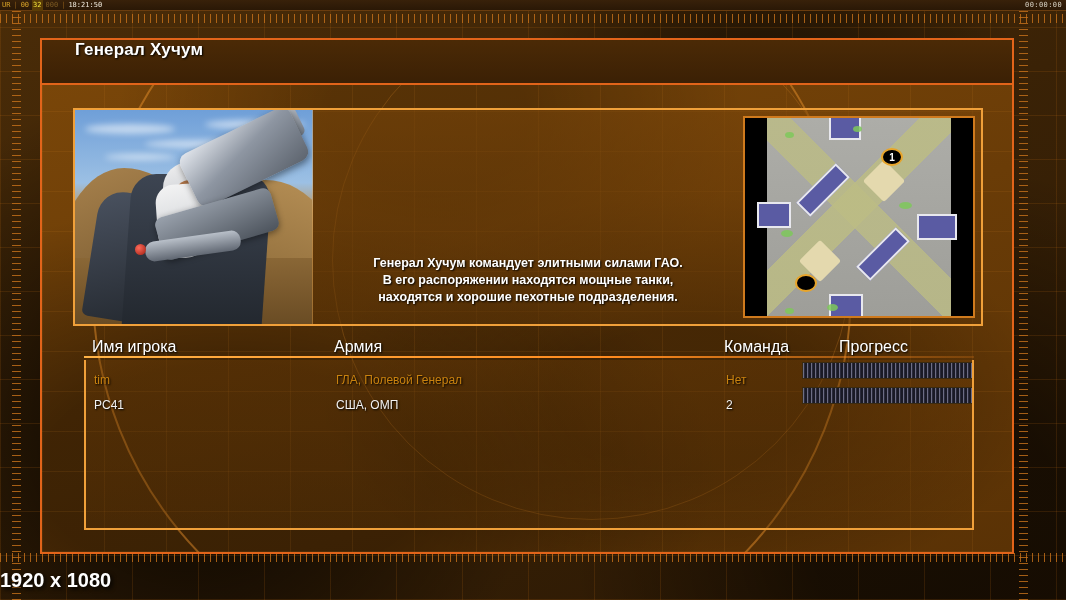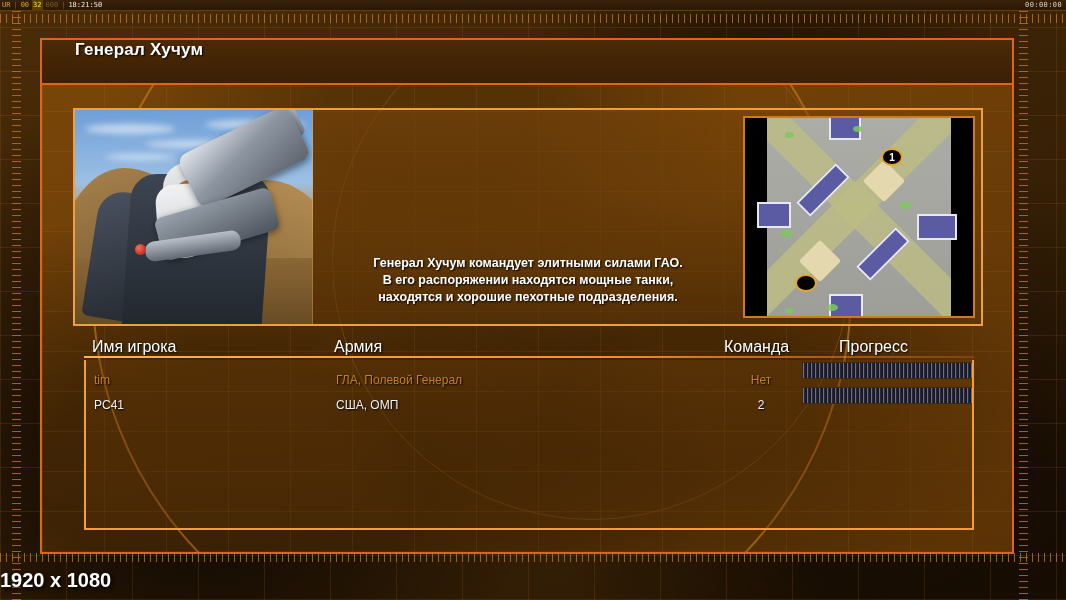--- a/index.html
+++ b/index.html
@@ -242,21 +242,21 @@
     background:linear-gradient(180deg,rgba(118,66,8,.35),rgba(92,52,6,.35));
     z-index:5; overflow:hidden;
   }
   .row{
     position:relative; height:25px; font-size:12px;
     display:block;
   }
   .row .cell{ position:absolute; top:5px; white-space:nowrap;margin-top:8px; }
   .c-name{ left:8px; }
   .c-army{ left:250px; }
-  .c-team{ left:640px; width:70px; text-align:center; }
+  .c-team{ left:640px; width:70px; text-align:left; }
   .txt-white{ color:#f2f2f2; text-shadow:1px 1px 2px #000; }
   .txt-amber{ color:#c9820f; text-shadow:1px 1px 2px #000; }
   .progbar{
     position:absolute; top:2px; width:190px; height:17px;
     border:1px solid #3a2a10;
     background:
       repeating-linear-gradient(90deg,#6d6d84 0 1px,#2a2a3a 1px 2px,#1a1a26 2px 4px),
       #15151f;
   }
 

